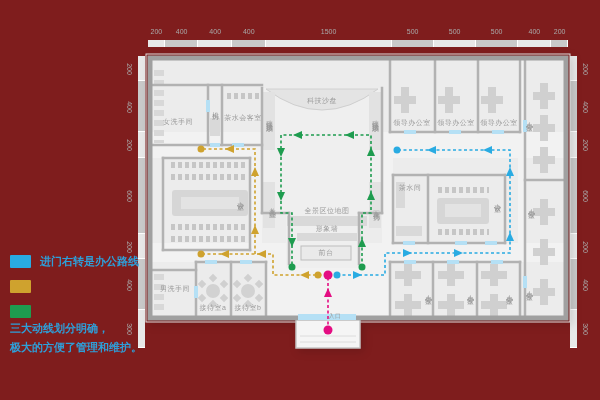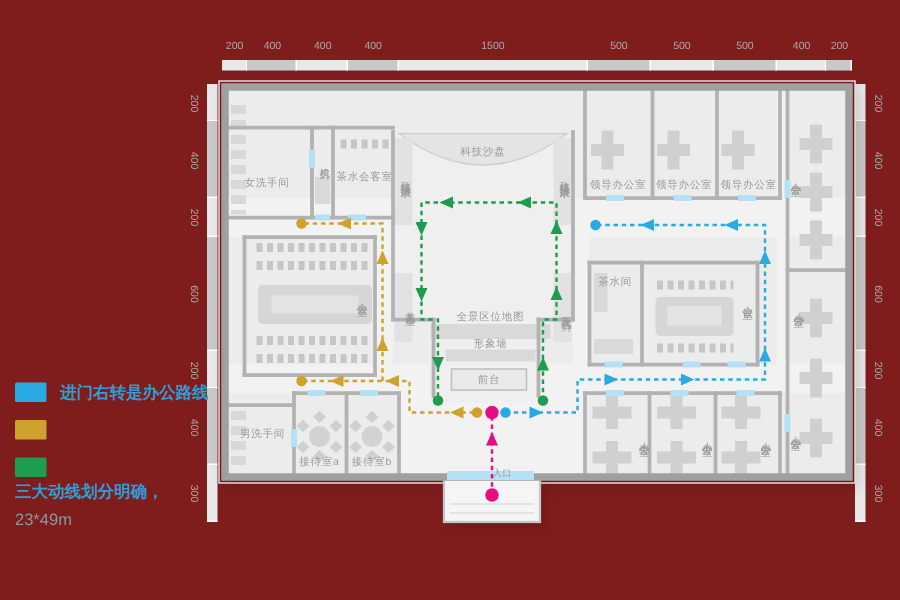--- a/index.html
+++ b/index.html
@@ -306,15 +306,15 @@
       </div>
       <div class="legend-item">
         <div class="legend-swatch" style="background: rgb(207, 162, 46);"></div>
       </div>
       <div class="legend-item">
         <div class="legend-swatch" style="background: rgb(30, 156, 79);"></div>
       </div>
     </div>
   <div id="notes">
     <div class="note-line">三大动线划分明确，</div>
-    <div class="note-dim">23*49m</div>
+    <div class="note-line">极大的方便了管理和维护。</div>
   </div>
 </div>
 
 </body></html>

